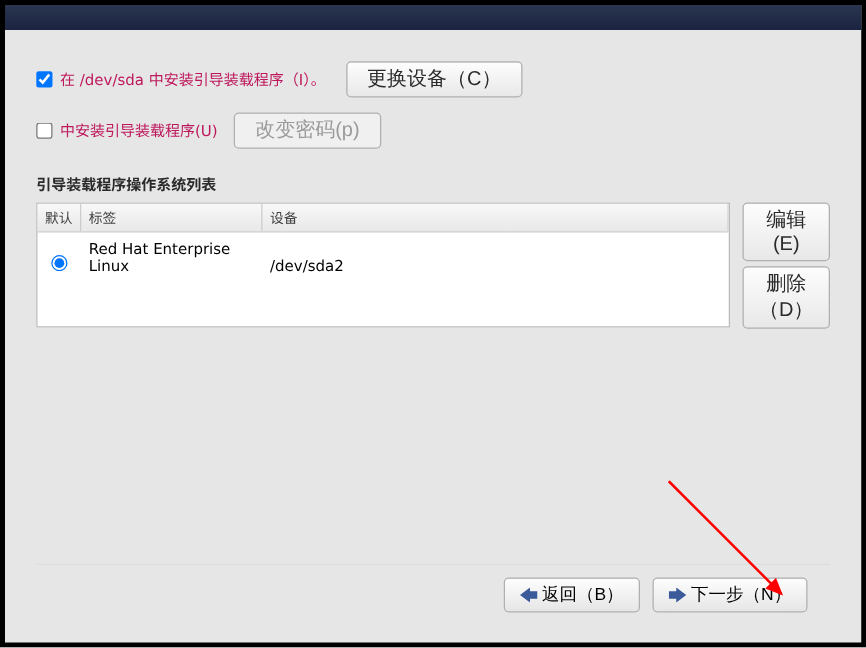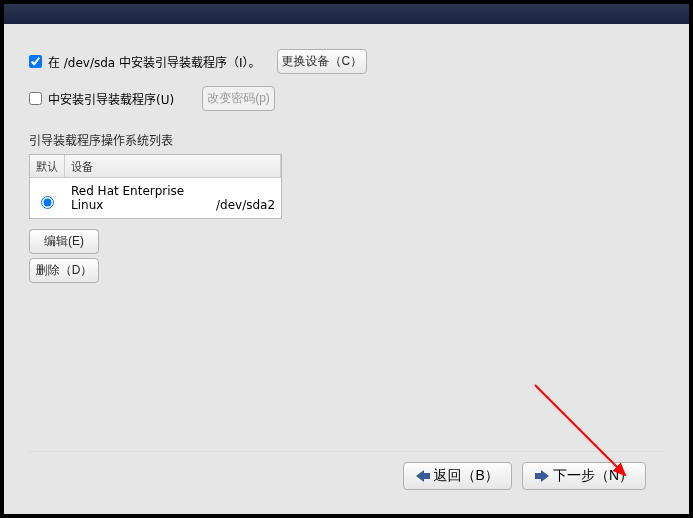--- a/index.html
+++ b/index.html
@@ -39,49 +39,48 @@
       display: flex;
       align-items: center;
       margin-bottom: 12px;
       gap: 6px;
     }
     input[type="checkbox"] {
       width: 13px;
       height: 13px;
     }
     .label-txt {
-      color: #000000;
+      color: #be185d;
     }
     .btn {
       background: linear-gradient(to bottom, #fdfdfd, #e8e8e8);
       border: 1px solid #b0b0b0;
       border-radius: 4px;
-      padding: 3px 4px;
-      font-size: 12px;
+      padding: 3px 16px;
+      font-size: 16px;
       cursor: pointer;
       color: #2a2a2a;
       min-height: 24px;
       display: inline-flex;
       align-items: center;
       justify-content: center;
     }
     .btn:disabled {
       color: #9a9a9a;
       background: #f0f0f0;
     }
     .section-title {
-      font-weight: normal;
+      font-weight: bold;
       color: #2a2a2a;
       margin: 8px 0 6px 0;
     }
     .table-area {
       display: flex;
       gap: 10px;
       align-items: flex-start;
-      flex-direction: column;
     }
     .table-box {
       flex: 1;
       border: 1px solid #bbb;
       background: #fff;
       height: 100px;
       overflow: hidden;
     }
     .table-header {
       display: flex;
@@ -154,29 +153,30 @@
 
       <div class="row">
         <input type="checkbox" checked="" style="">
         <span class="label-txt">在 /dev/sda 中安装引导装载程序（I）。</span>
         <button class="btn" style="margin-left:10px">更换设备（C）</button>
       </div>
 
       <div class="row">
         <input type="checkbox" style="">
         <span class="label-txt">中安装引导装载程序(U)</span>
-        <button class="btn" disabled="" style="margin-left:22px">改变密码(p)</button>
+        <button class="btn" disabled="" style="margin-left:7px">改变密码(p)</button>
       </div>
 
       <div class="section-title">引导装载程序操作系统列表</div>
 
       <div class="table-area">
         <div class="table-box">
           <div class="table-header">
             <div class="col-def">默认</div>
+            <div class="col-label">标签</div>
             <div class="col-device">设备</div>
           </div>
           <div class="table-row">
             <div class="radio-cell col-def">
               <input type="radio" checked="" style="">
             </div>
             <div class="col-label">Red Hat Enterprise Linux</div>
             <div class="col-device">/dev/sda2</div>
           </div>
         </div>

